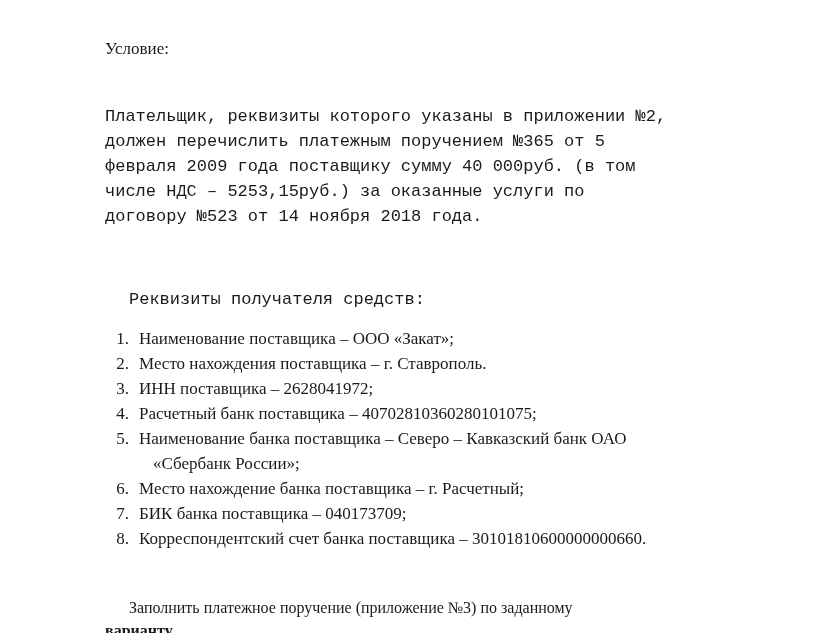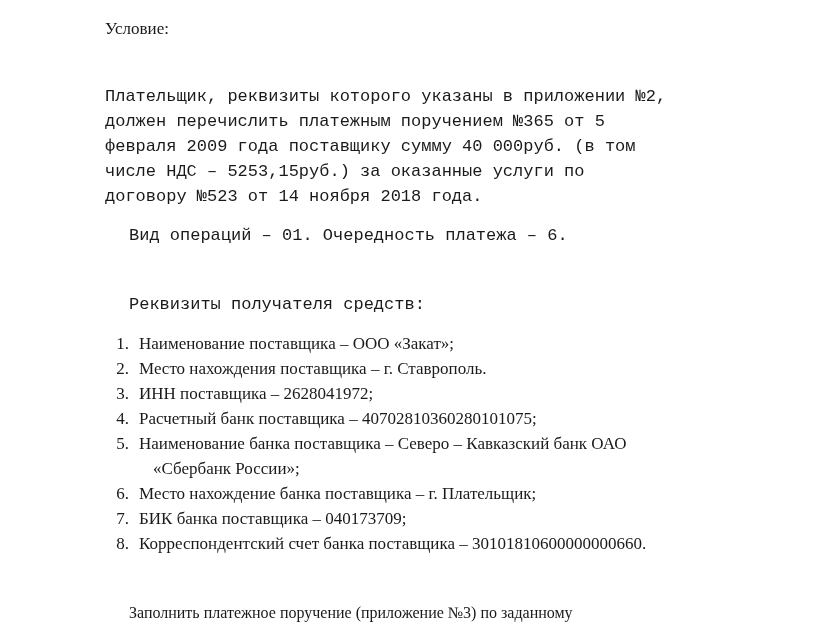--- a/index.html
+++ b/index.html
@@ -12,21 +12,21 @@
     height: 633px;
     overflow: hidden;
     font-family: "Liberation Serif", "DejaVu Serif", serif;
     color: #1a1a1a;
   }
   .page {
     position: relative;
     width: 729px;
     height: 633px;
     box-sizing: border-box;
-    padding: 12px 60px 0 105px;
+    padding: 32px 60px 0 105px;
   }
   .heading {
     font-size: 17px;
     line-height: 1.35;
     margin: 0 0 0 0;
     padding-top: 6px;
   }
   .spacer-lg { height: 44px; }
   .spacer-sm { height: 14px; }
   .para {
@@ -81,21 +81,20 @@
 <div class="page">
 
   <p class="heading">Условие:</p>
 
   <div class="spacer-lg"></div>
 
   <p class="para">Плательщик, реквизиты которого указаны в приложении №2, должен перечислить платежным поручением №365 от 5 февраля 2009 года поставщику сумму 40 000руб. (в том числе НДС – 5253,15руб.) за оказанные услуги по договору №523 от 14 ноября 2018 года.</p>
 
   <div class="spacer-sm"></div>
 
-  <p class="para para-indent">Вид операций – 01. Очередность платежа – 6.</p>
 
   <div class="spacer-lg"></div>
 
   <p class="para para-indent"> Реквизиты получателя средств:</p>
 
   <div class="spacer-sm"></div>
 
   <ol class="list">
     <li>
       <span class="num">1.</span>
@@ -115,21 +114,21 @@
     </li>
     <li>
       <span class="num">5.</span>
       <span class="txt">
         <span>Наименование банка поставщика – Северо – Кавказский банк ОАО</span>
         <span class="cont">«Сбербанк России»;</span>
       </span>
     </li>
     <li>
       <span class="num">6.</span>
-      <span class="txt"><span>Место нахождение банка поставщика – г. Плательщик;</span></span>
+      <span class="txt"><span>Место нахождение банка поставщика – г. Расчетный;</span></span>
     </li>
     <li>
       <span class="num">7.</span>
       <span class="txt"><span>БИК банка поставщика – 040173709;</span></span>
     </li>
     <li>
       <span class="num">8.</span>
       <span class="txt"><span>Корреспондентский счет банка поставщика – 30101810600000000660.</span></span>
     </li>
   </ol>

